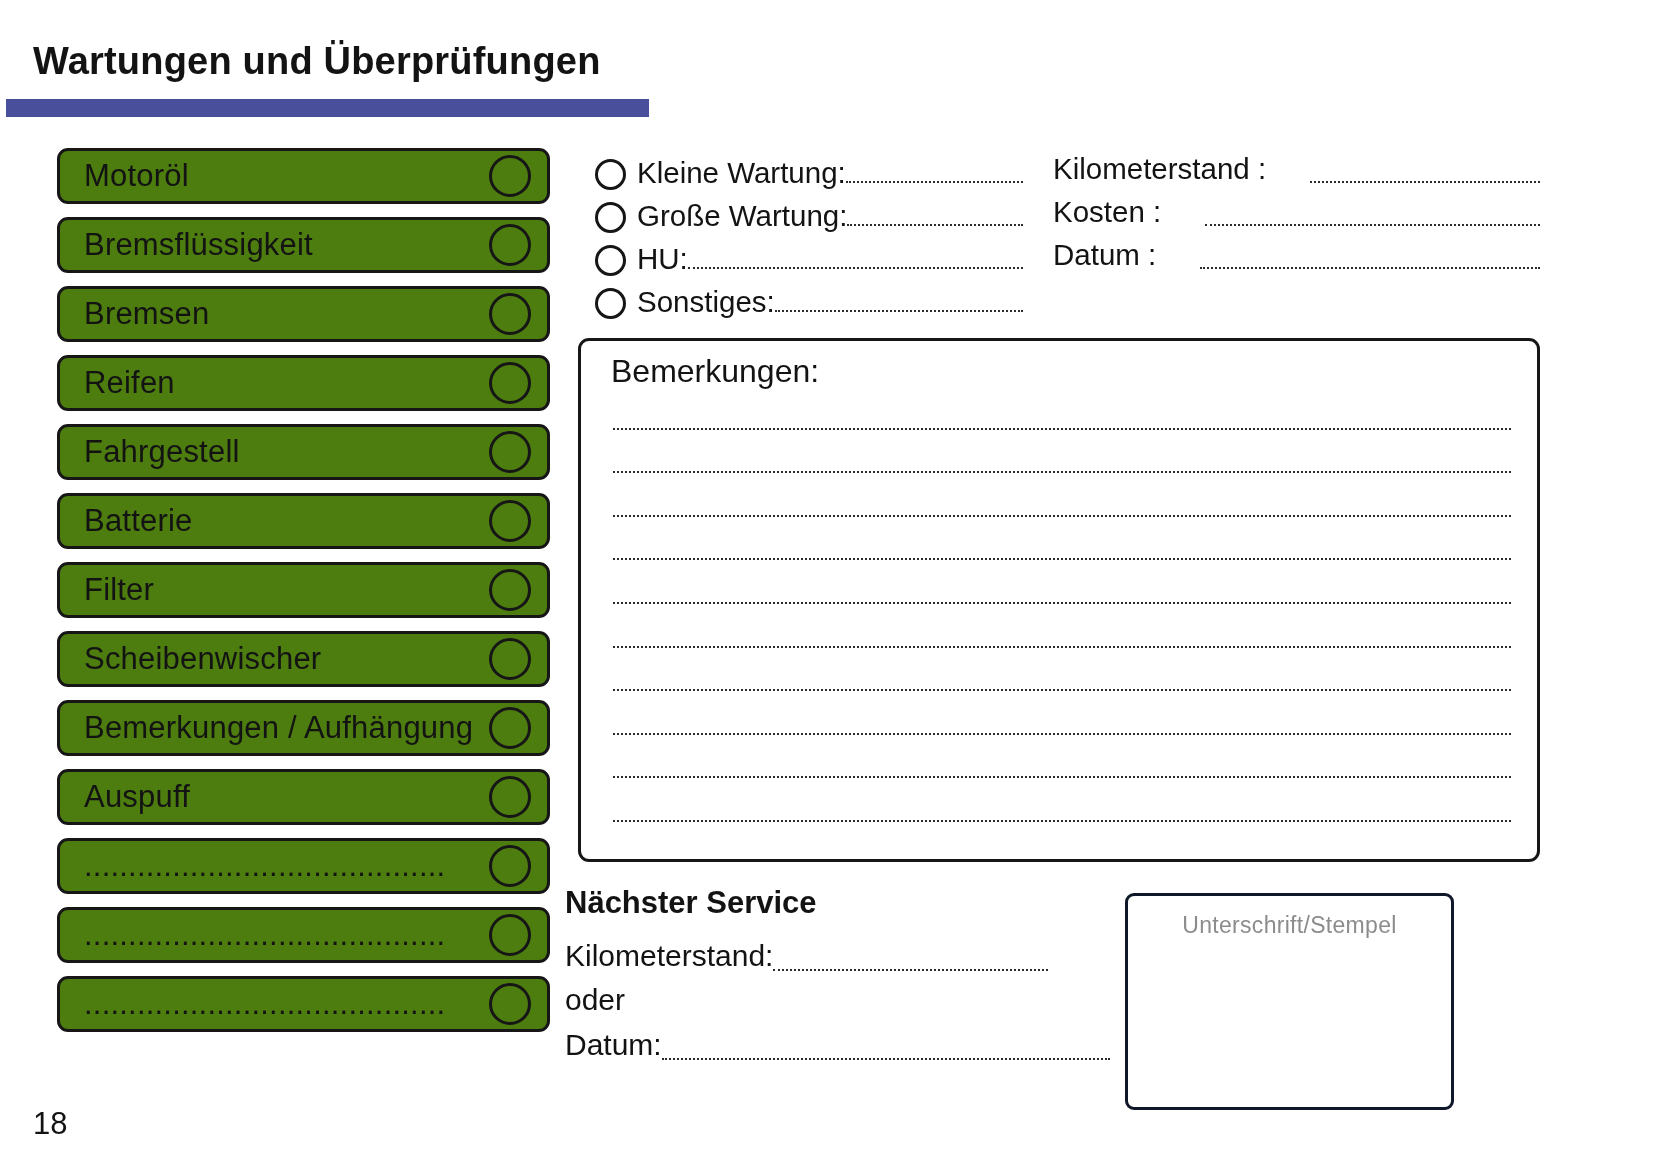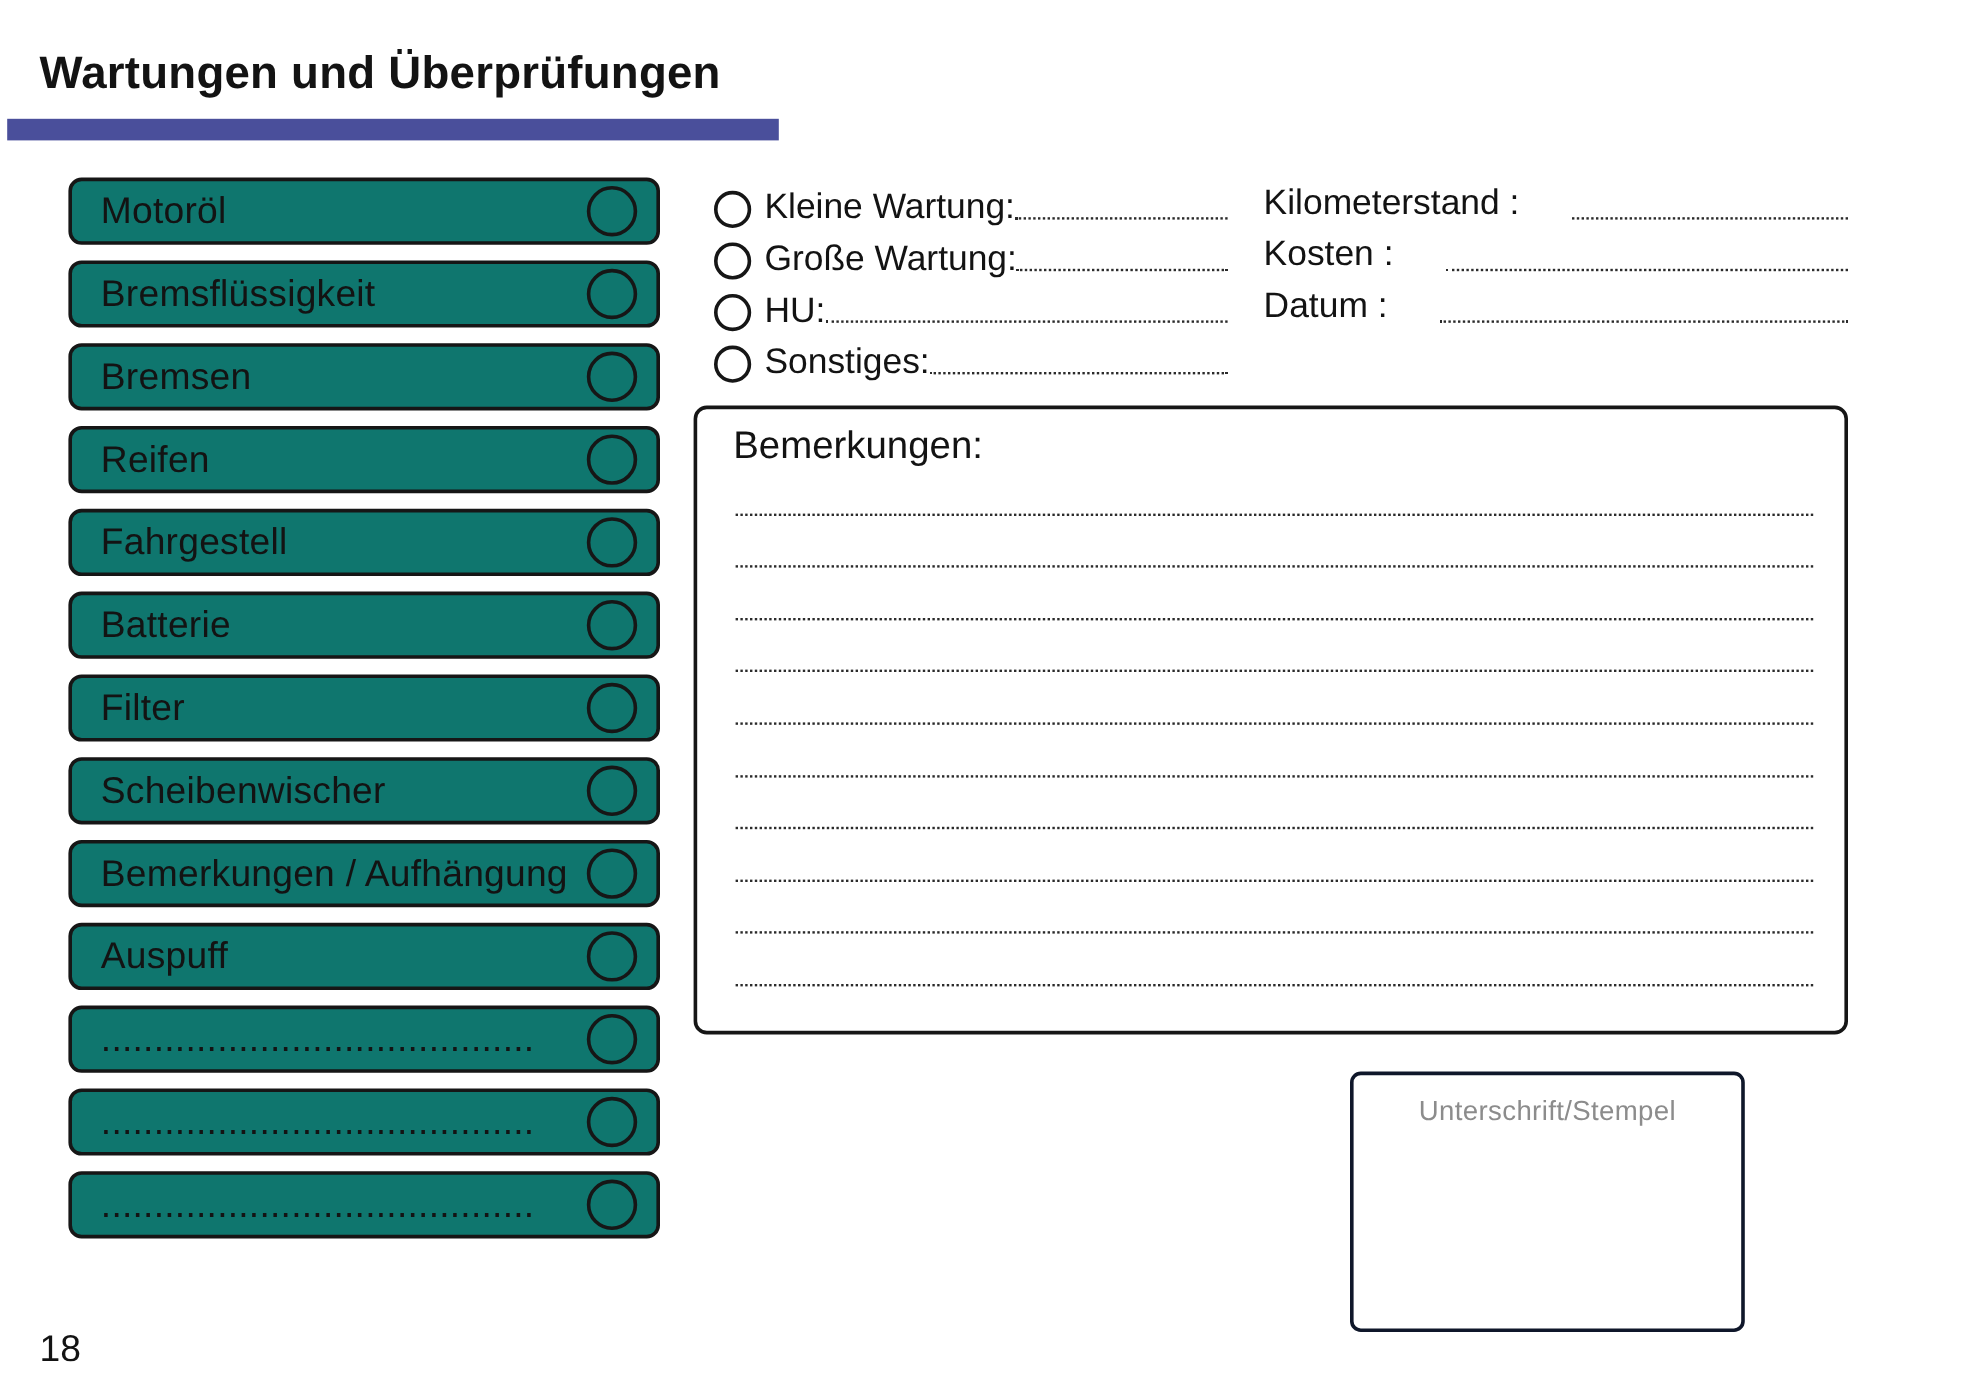--- a/index.html
+++ b/index.html
@@ -6,21 +6,21 @@
   .page{position:relative;width:1653px;height:1165px;background:#fff;overflow:hidden;
         font-family:"Liberation Sans", sans-serif;color:#131313;}
 
   
   .title{position:absolute;left:33px;top:40px;font-size:38px;font-weight:bold;margin:0;letter-spacing:.2px;text-align:center;}
   .title-bar{position:absolute;left:6px;top:99px;width:643px;height:18px;background:#4a4f9b;}
 
   
   .chk-col{position:absolute;left:57px;top:148px;width:493px;display:flex;flex-direction:column;gap:13px;}
   .chk-row{height:56px;border:3.5px solid #161616;border-radius:11px;display:flex;align-items:center;
-           padding:0 16px 0 24px;box-sizing:border-box;background:#0f766e;}
+           padding:0 16px 0 24px;box-sizing:border-box;background:#4d7c0f;}
   .chk-label{font-size:31px;white-space:nowrap;letter-spacing:.2px;}
   .chk-circle{width:36px;height:36px;border:3.5px solid #161616;border-radius:50%;margin-left:auto;flex:none;}
 
   
   .svc-col{position:absolute;left:595px;top:147px;width:428px;}
   .svc-row{display:flex;align-items:flex-end;height:43px;}
   .svc-circle{width:25px;height:25px;border:3px solid #161616;border-radius:50%;flex:none;margin-right:11px;}
   .svc-label{font-size:29.5px;white-space:nowrap;}
   .leader{flex:1 1 auto;border-bottom:2.5px dotted #2b2b2b;align-self:flex-end;margin-bottom:7px;min-width:18px;}
 
@@ -197,20 +197,32 @@
 
         <div class="remark-line"></div>
 
         <div class="remark-line"></div>
 
         <div class="remark-line"></div>
 
     </div>
   </div>
 
+  <div class="next-service">
+    <h2 class="ns-title">Nächster Service</h2>
+    <div class="ns-row km">
+      <span class="ns-label">Kilometerstand:</span>
+      <span class="leader"></span>
+    </div>
+    <div class="ns-oder">oder</div>
+    <div class="ns-row datum">
+      <span class="ns-label">Datum:</span>
+      <span class="leader"></span>
+    </div>
+  </div>
 
   <div class="signature-box">
     <span class="signature-label">Unterschrift/Stempel</span>
   </div>
 
   <div class="page-number">18</div>
 
 </div>
 
 </body></html>

